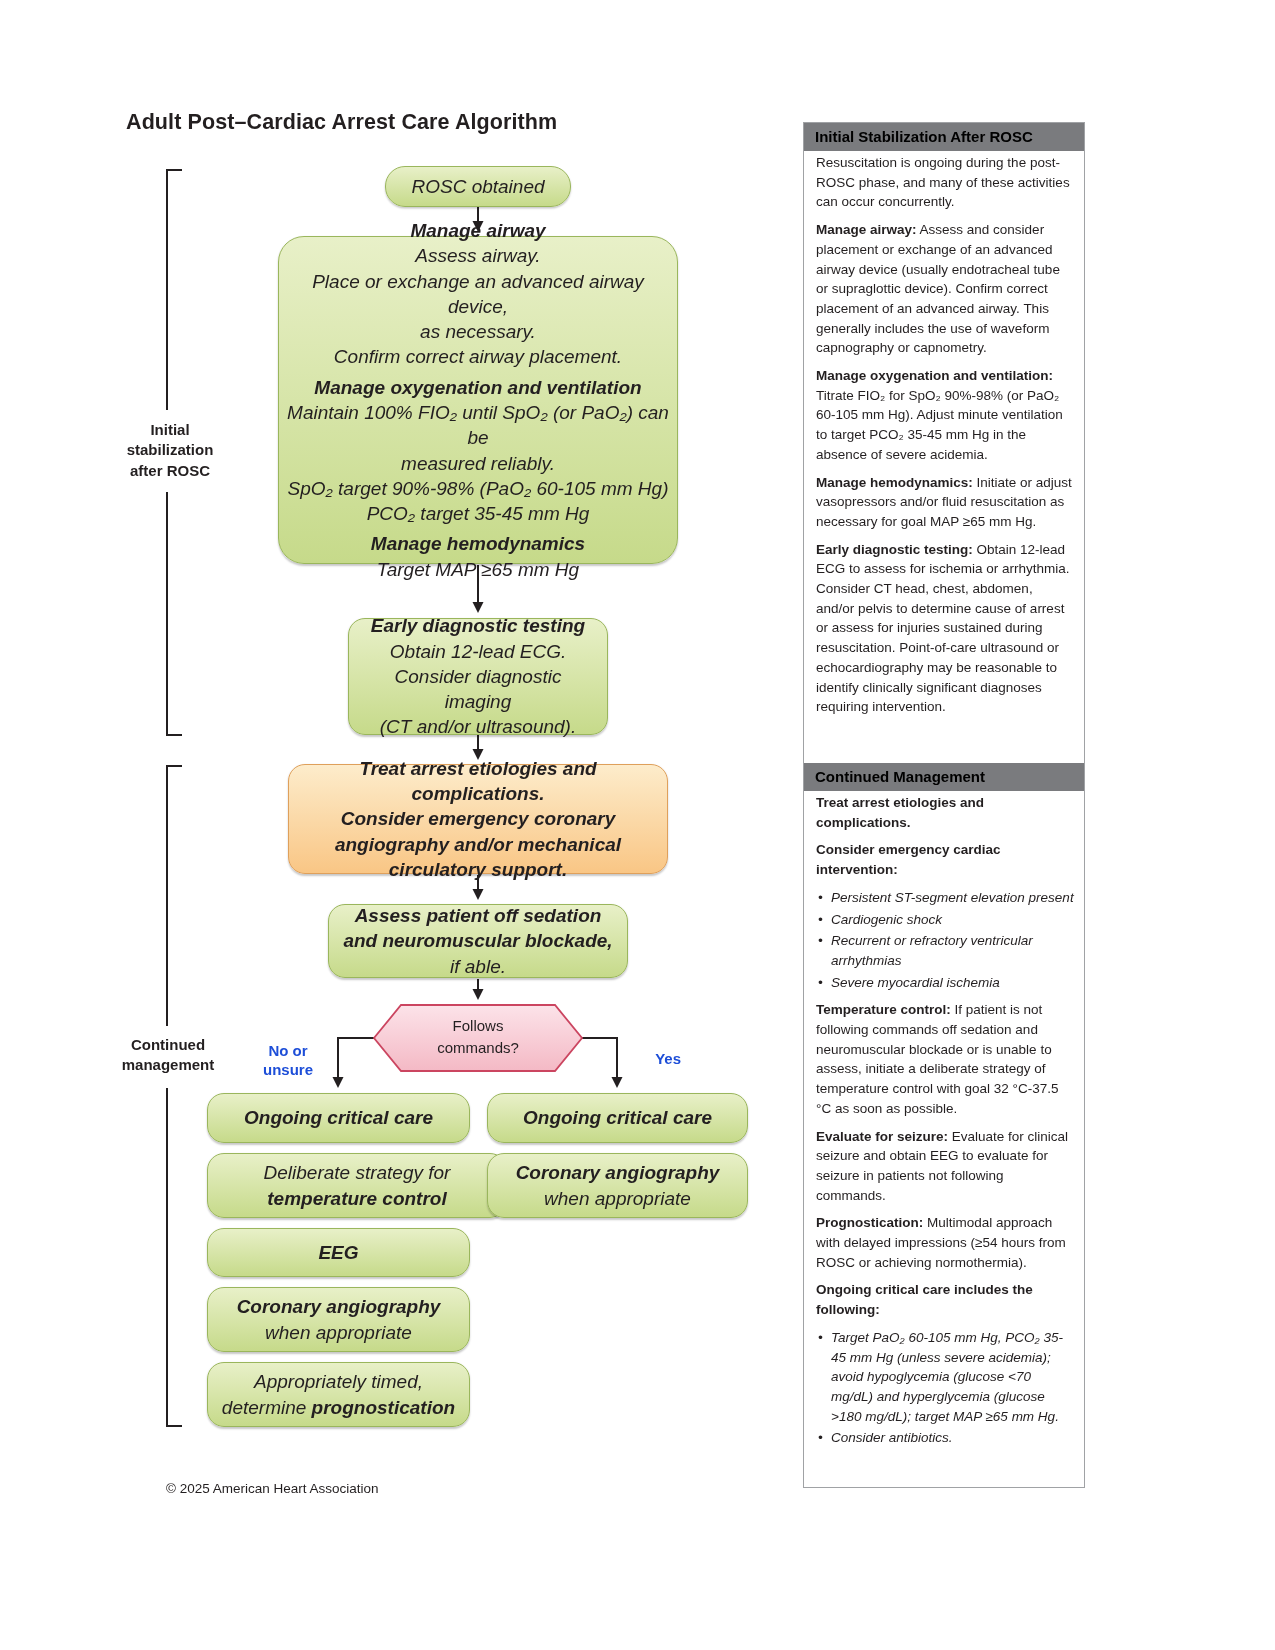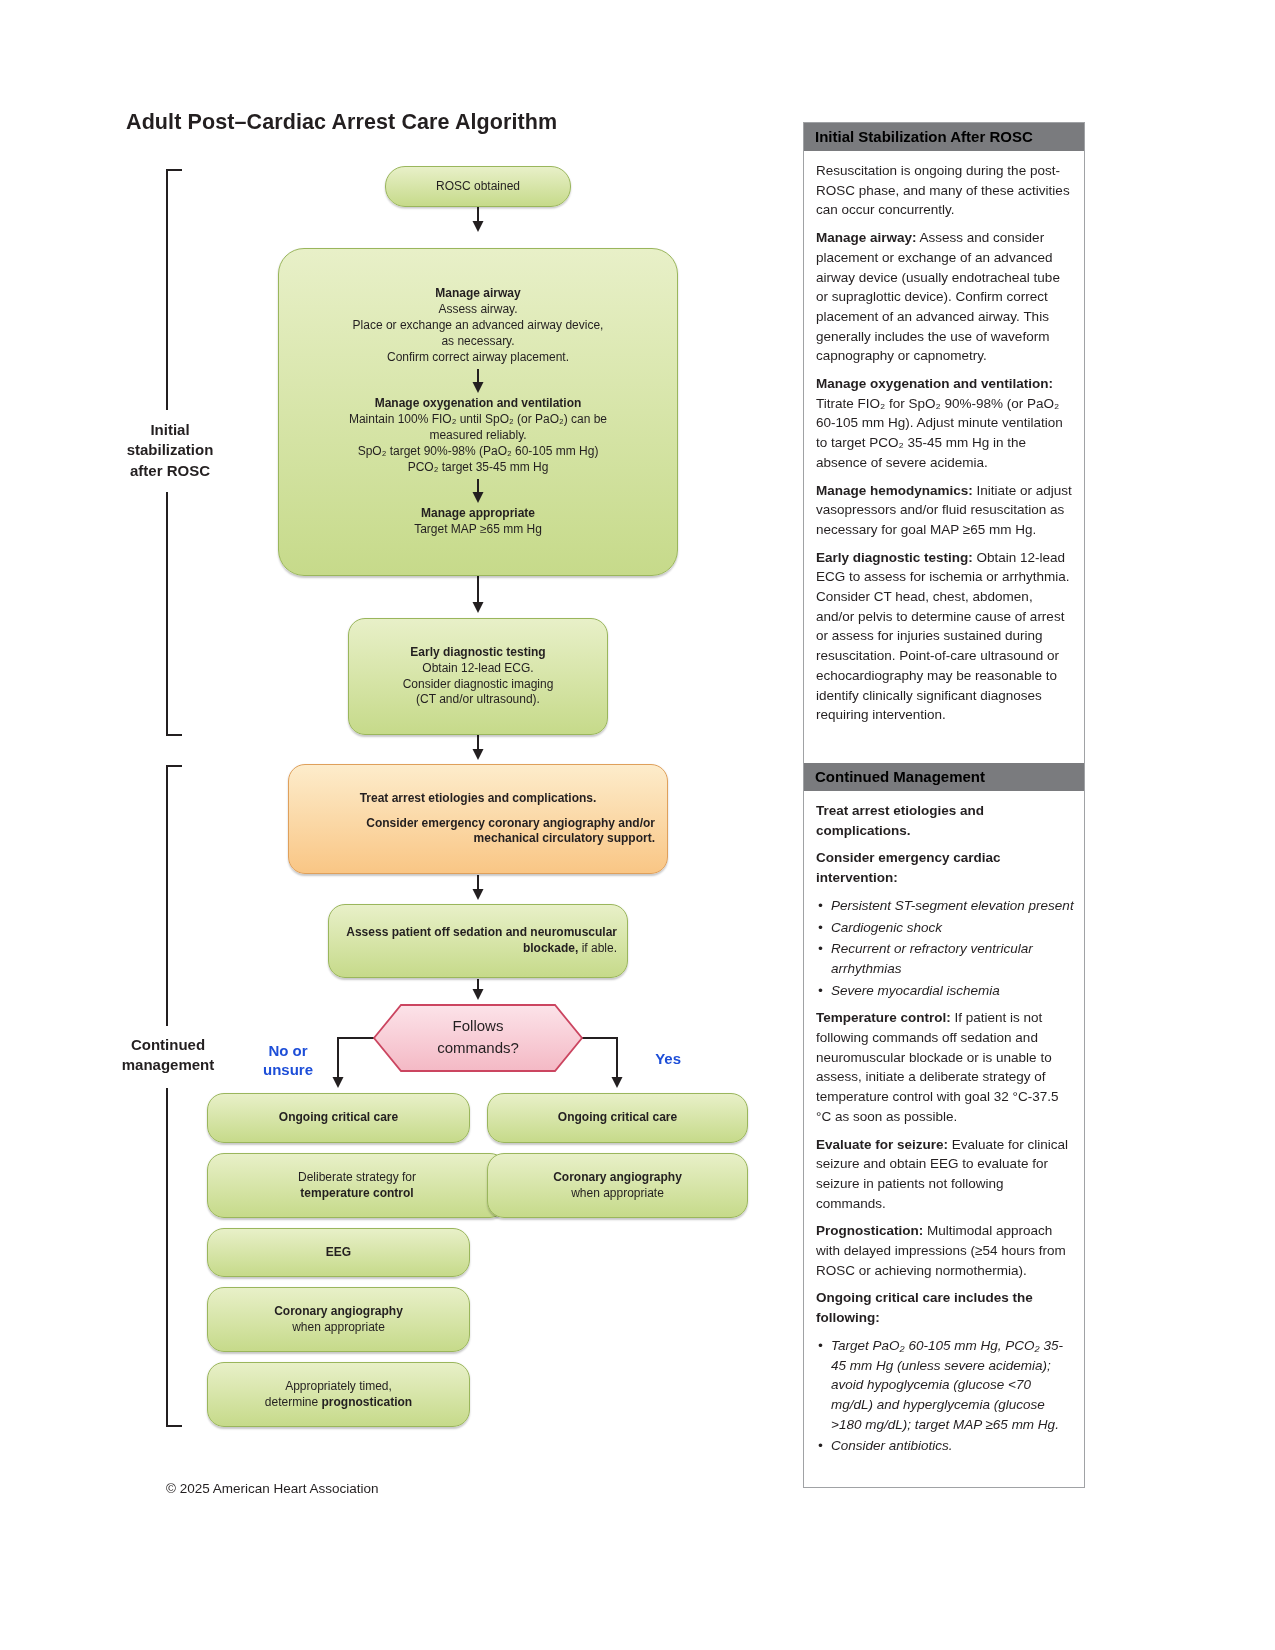--- a/index.html
+++ b/index.html
@@ -6,41 +6,41 @@
   body{
     width:1275px;height:1650px;position:relative;background:#ffffff;
     font-family:"Liberation Sans", sans-serif;color:#231f20;
     -webkit-font-smoothing:antialiased;
   }
   .abs{position:absolute;}
   #title{left:126px;top:110px;font-size:21.5px;font-weight:bold;letter-spacing:.1px;}
   
   .node{
     position:absolute;display:flex;flex-direction:column;align-items:center;justify-content:center;
-    text-align:right;font-size:12px;line-height:1.33;color:#231f20;border-radius:17px;
-    padding:4px 10px;box-sizing:border-box;
+    text-align:center;font-size:19px;line-height:1.33;color:#231f20;border-radius:17px;
+    padding:4px 10px;box-sizing:border-box;font-style:italic;
   }
   .green{background:linear-gradient(180deg,#e8f0c8 0%,#c6da8a 100%);border:1.6px solid #9ab65c;box-shadow:0 1.5px 2px rgba(0,0,0,.22);}
   .orange{background:linear-gradient(180deg,#fdeccb 0%,#f9c685 100%);border:1.6px solid #dfa05b;box-shadow:0 1.5px 2px rgba(0,0,0,.22);}
   .bigbox{border-radius:26px;}
   .b{font-weight:bold;}
   .node .gap{height:9px;}
   .inarrow{margin:3px 0 2px 0;}
   
   .bracket-label{position:absolute;font-weight:bold;font-size:15px;line-height:1.35;text-align:center;}
   .branch-label{position:absolute;font-weight:bold;font-size:15px;line-height:1.28;color:#1d4ed8;text-align:center;}
   
   #hex-text{left:373px;top:1015px;width:210px;text-align:center;font-size:15px;line-height:1.45;}
   
   #sidebar{
     position:absolute;left:803px;top:122px;width:282px;min-height:1366px;
     border:1.5px solid #a0a2a5;background:#fff;display:flex;flex-direction:column;box-sizing:border-box;
   }
   .sb-h{background:#7a7b7e;color:#000000;font-weight:bold;font-size:15px;padding:5px 10px 6px 11px;flex:none;}
-  .sb-b{padding:10px 10px 4px 12px;font-size:13.5px;line-height:1.46;flex:none;}
+  .sb-b{padding:2px 10px 4px 12px;font-size:13.5px;line-height:1.46;flex:none;}
   #sb-body-1{height:612px;box-sizing:border-box;}
   #sb-body-2{flex:1;}
   .sb-b p{margin:0 0 8px 0;}
   .bullet{position:relative;padding-left:15px;margin:0 0 2px 0;font-style:italic;}
   .bullet::before{content:"\2022";position:absolute;left:2px;top:0;}
   .bullets{margin:0 0 8px 0;}
   #footer{left:166px;top:1481px;font-size:13.5px;}
 </style>
 </head>
 <body>
@@ -88,40 +88,40 @@
 </div>
 <div class="bracket-label" style="left:103px;top:1035px;width:130px;">
   <div>Continued</div>
   <div>management</div>
 </div>
 
 <div class="node green" style="left:385px;top:166px;width:186px;height:41px;border-radius:20px;">
   <div>ROSC obtained</div>
 </div>
 
-<div class="node green bigbox" style="left:278px;top:248px;width:400px;height:328px;padding:12px 8px;">
+<div class="node green bigbox" style="left:278px;top:236px;width:400px;height:328px;padding:12px 8px;">
   <div class="b">Manage airway</div>
   <div>Assess airway.</div>
   <div>Place or exchange an advanced airway device,</div>
   <div>as necessary.</div>
   <div>Confirm correct airway placement.</div>
   <svg class="inarrow" width="14" height="25">
     <path d="M7,0 L7,14" stroke="#231f20" stroke-width="2"></path>
     <path d="M1.5,13 L12.5,13 L7,24 Z" fill="#231f20"></path>
   </svg>
   <div class="b">Manage oxygenation and ventilation</div>
   <div>Maintain 100% FIO₂ until SpO₂ (or PaO₂) can be</div>
   <div>measured reliably.</div>
   <div>SpO₂ target 90%-98% (PaO₂ 60-105 mm Hg)</div>
   <div>PCO₂ target 35-45 mm Hg</div>
   <svg class="inarrow" width="14" height="25">
     <path d="M7,0 L7,14" stroke="#231f20" stroke-width="2"></path>
     <path d="M1.5,13 L12.5,13 L7,24 Z" fill="#231f20"></path>
   </svg>
-  <div class="b">Manage appropriate</div>
+  <div class="b">Manage hemodynamics</div>
   <div>Target MAP ≥65 mm Hg</div>
 </div>
 
 <div class="node green" style="left:348px;top:618px;width:260px;height:117px;">
   <div class="b">Early diagnostic testing</div>
   <div>Obtain 12-lead ECG.</div>
   <div>Consider diagnostic imaging</div>
   <div>(CT and/or ultrasound).</div>
 </div>
 

